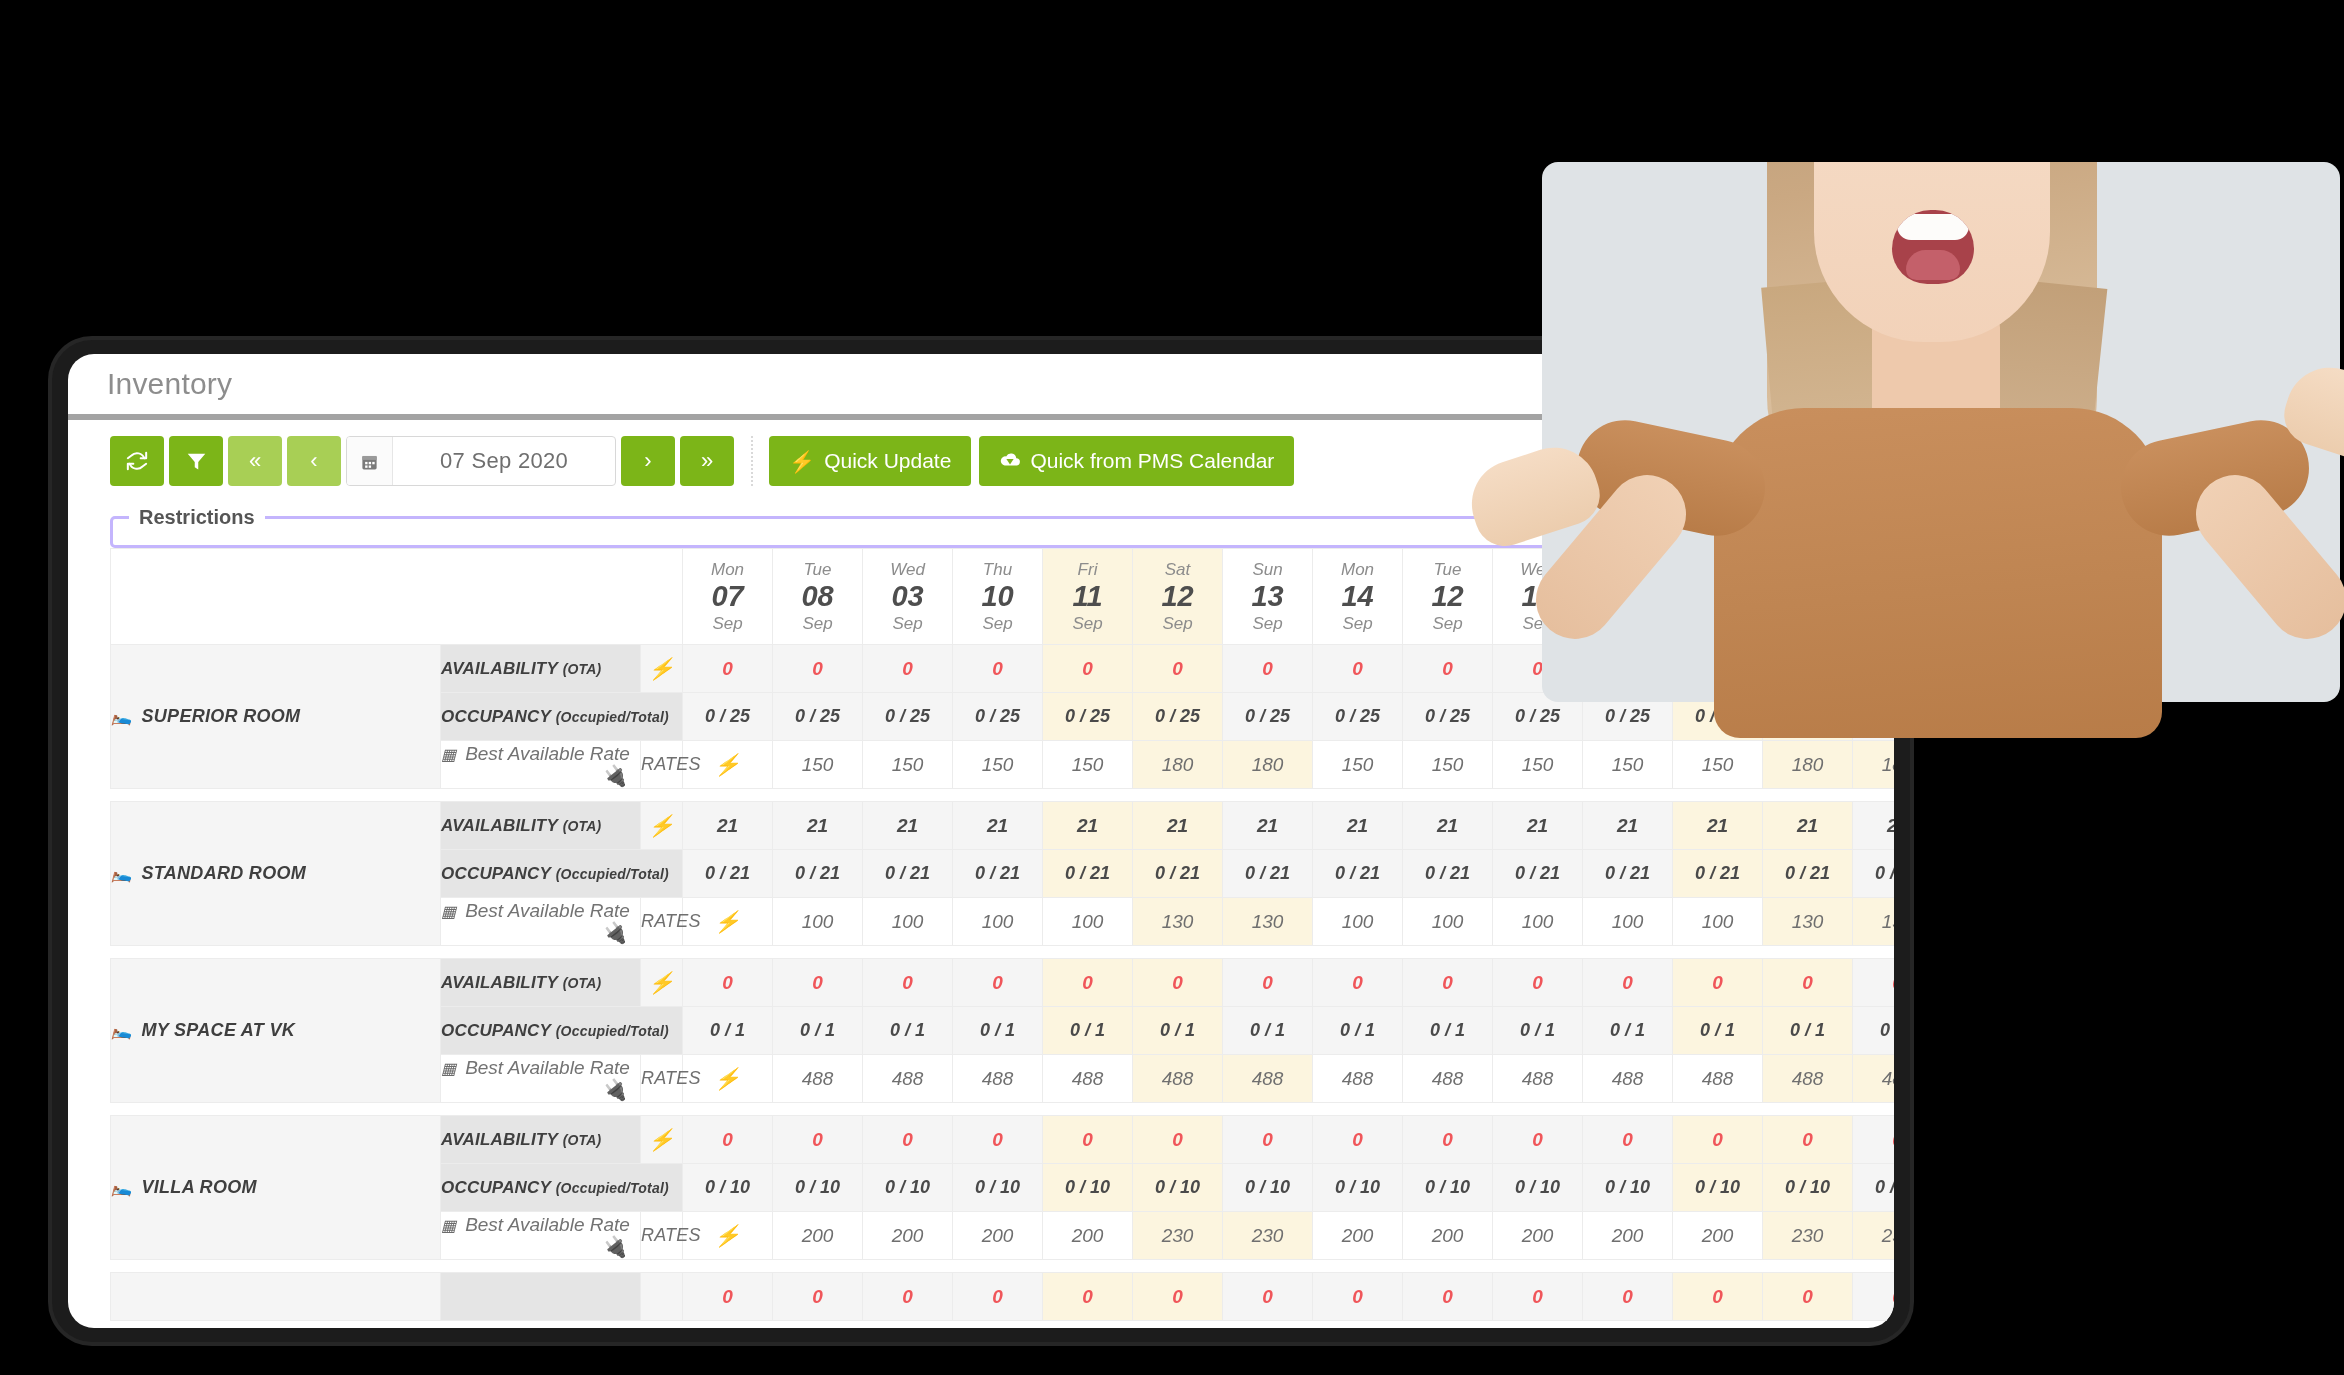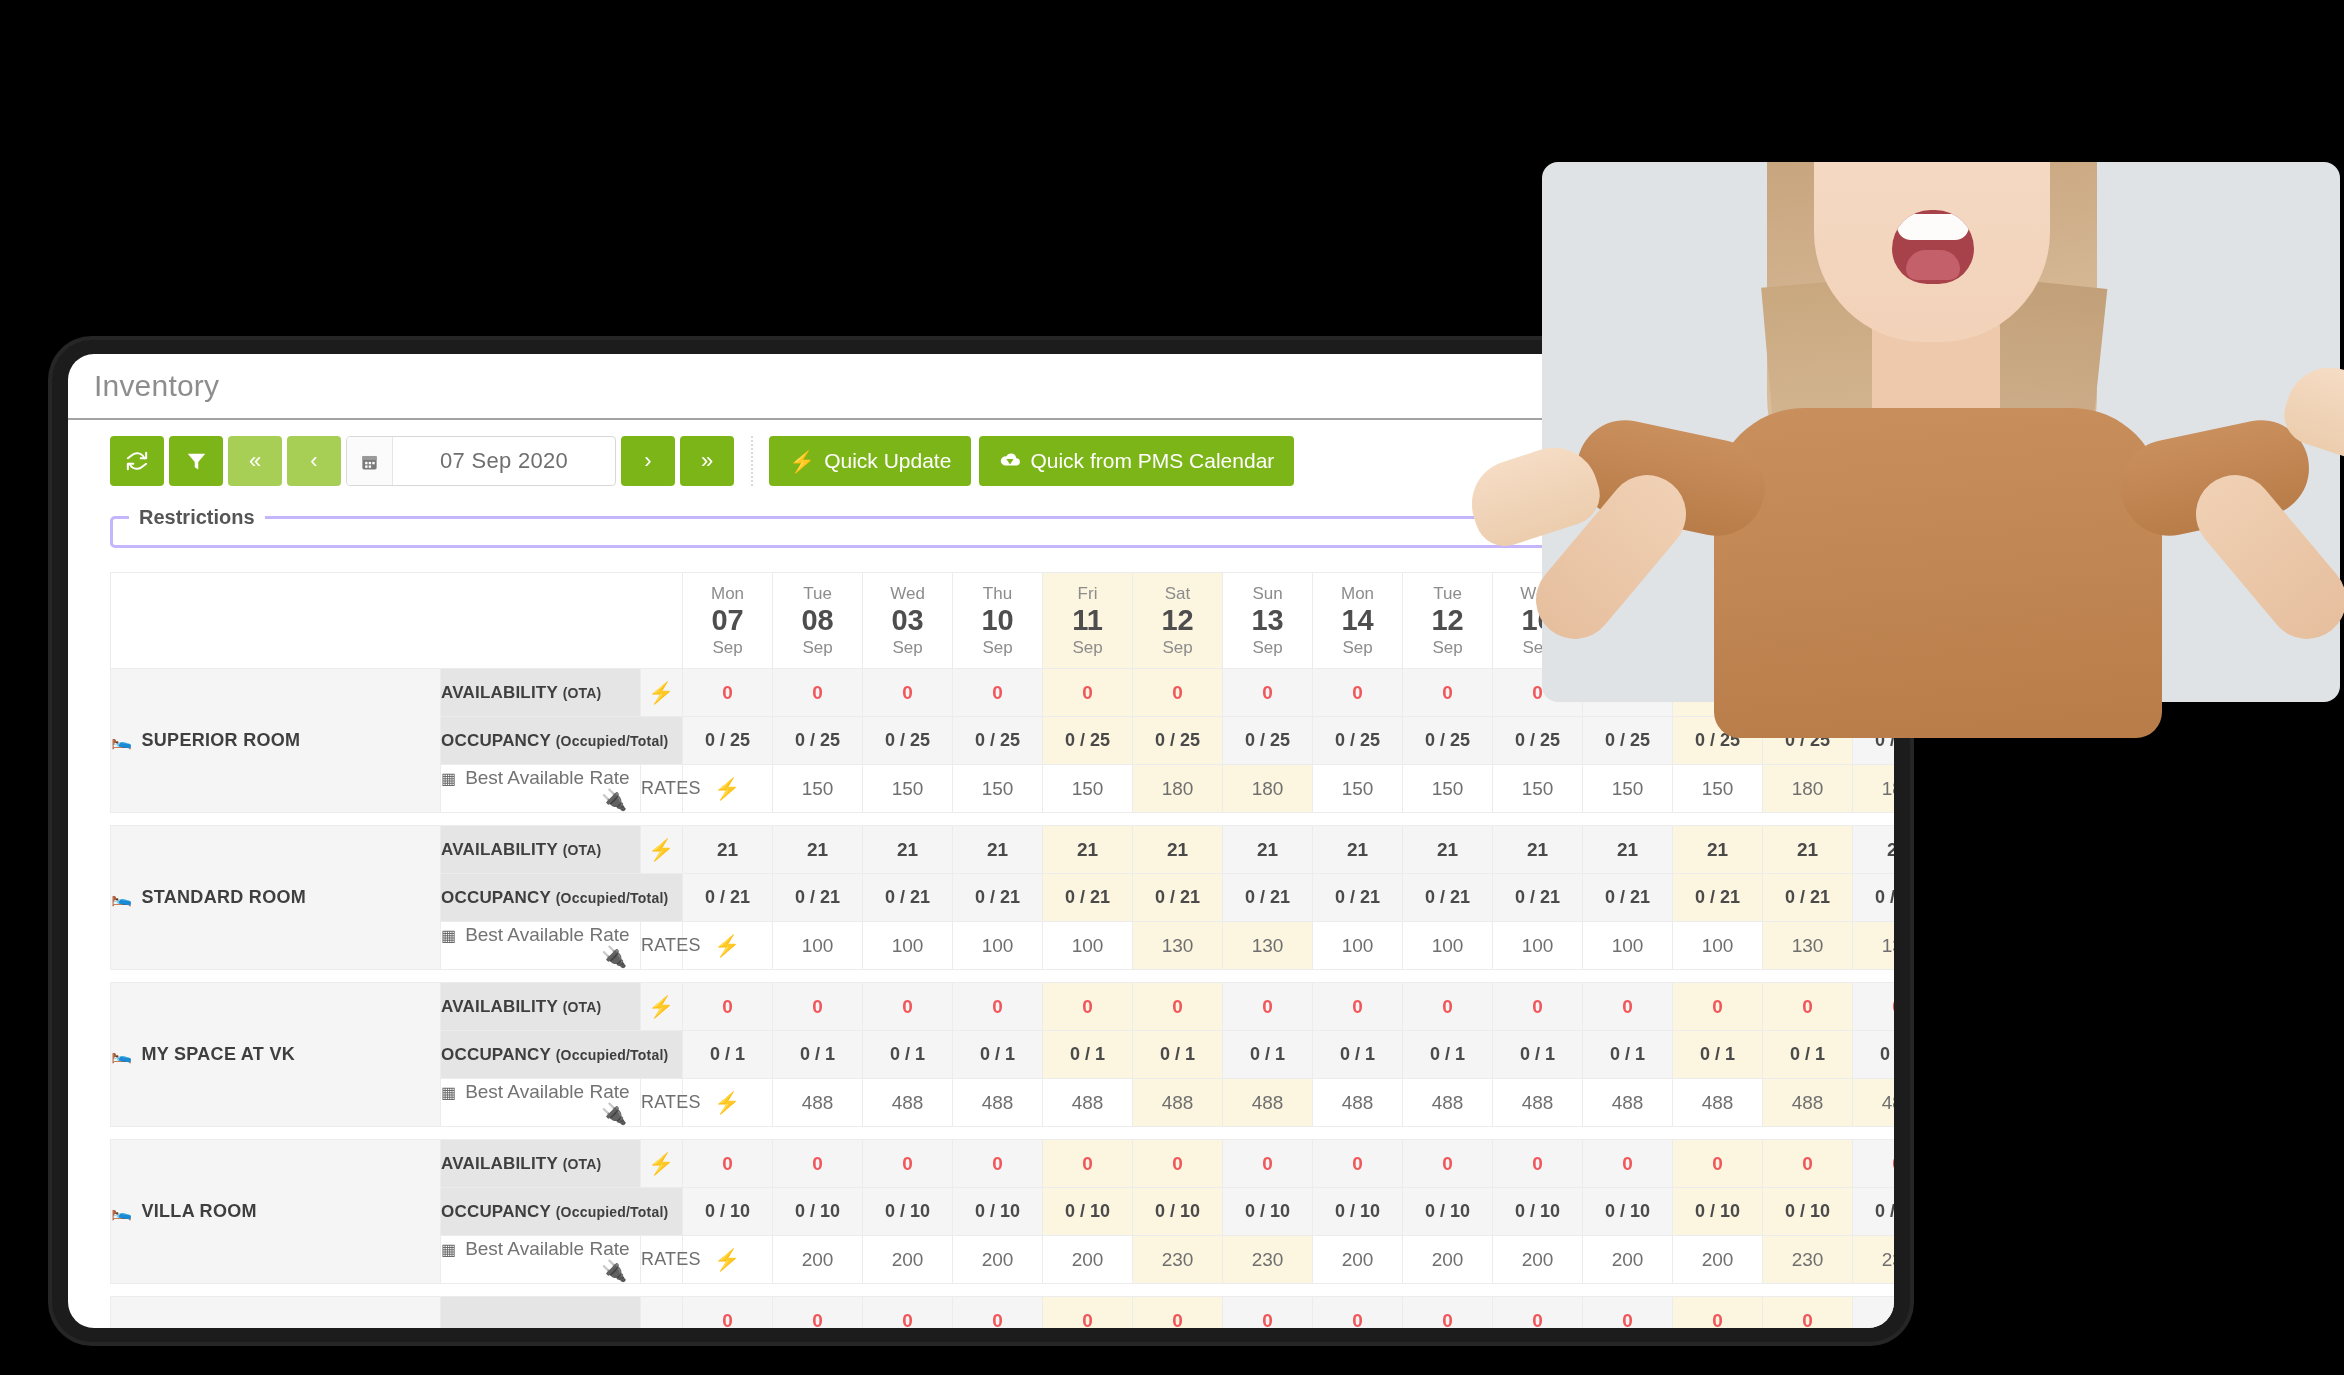--- a/index.html
+++ b/index.html
@@ -31,24 +31,24 @@
     width: 1826px;
     height: 974px;
     background: #ffffff;
     border-radius: 26px;
     overflow: hidden;
   }
 
   
   .page-header {
     height: 66px;
-    padding: 0 26px;
+    padding: 0 39px;
     display: flex;
     align-items: center;
-    border-bottom: 2px solid #a3a3a3;
+    border-bottom: 6px solid #a3a3a3;
   }
   .page-title {
     font-size: 30px;
     color: #8d8d8d;
     font-weight: 400;
     letter-spacing: .2px;
   }
 
   
   .toolbar {
@@ -140,22 +140,23 @@
     margin-left: 16px;
   }
   .restrictions-select {
     padding: 12px 22px 0 22px;
     font-size: 20px;
     color: #8a8a8a;
   }
 
   
   .grid-scroll {
-    margin-top: 24px;
+    margin-top: 0;
     padding: 0 18px 0 42px;
+    font-style: italic;
   }
   table.grid {
     border-collapse: collapse;
     table-layout: fixed;
     width: 100%;
   }
   table.grid td, table.grid th { padding: 0; }
 
   .col-room   { width: 330px; }
   .col-metric { width: 200px; }

